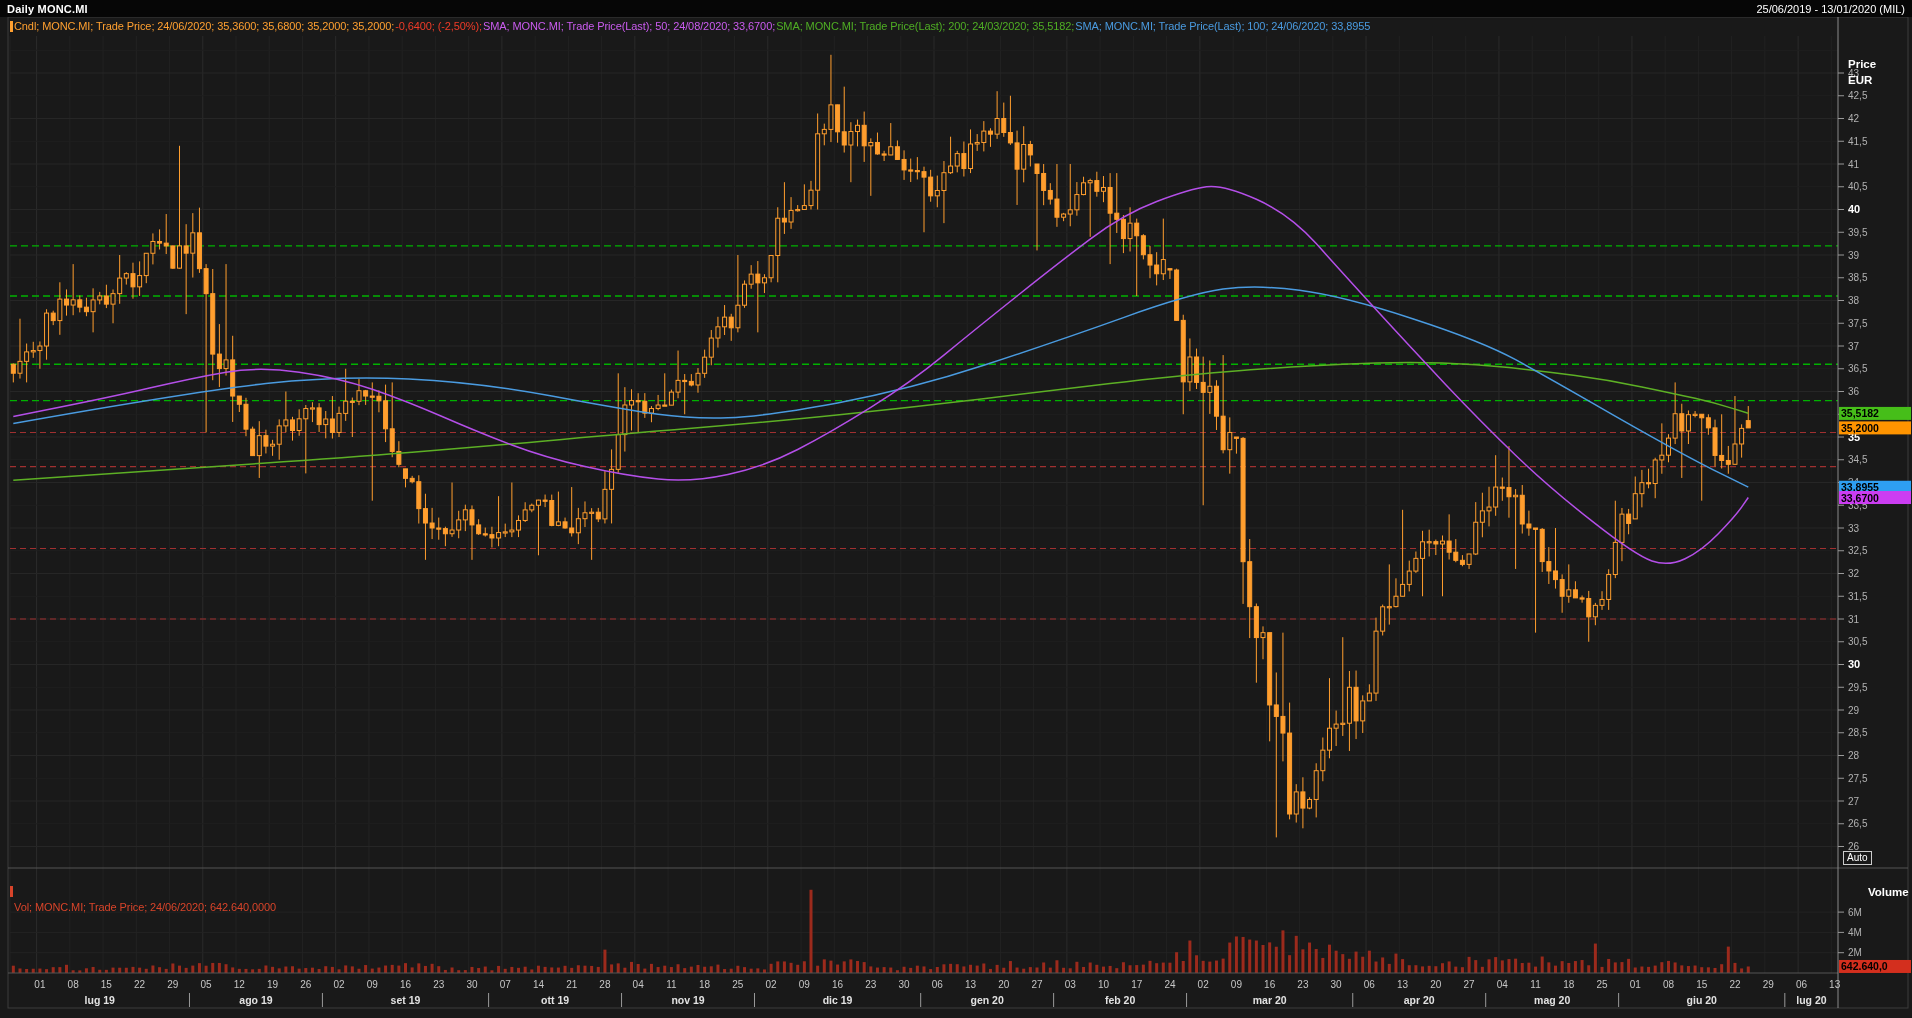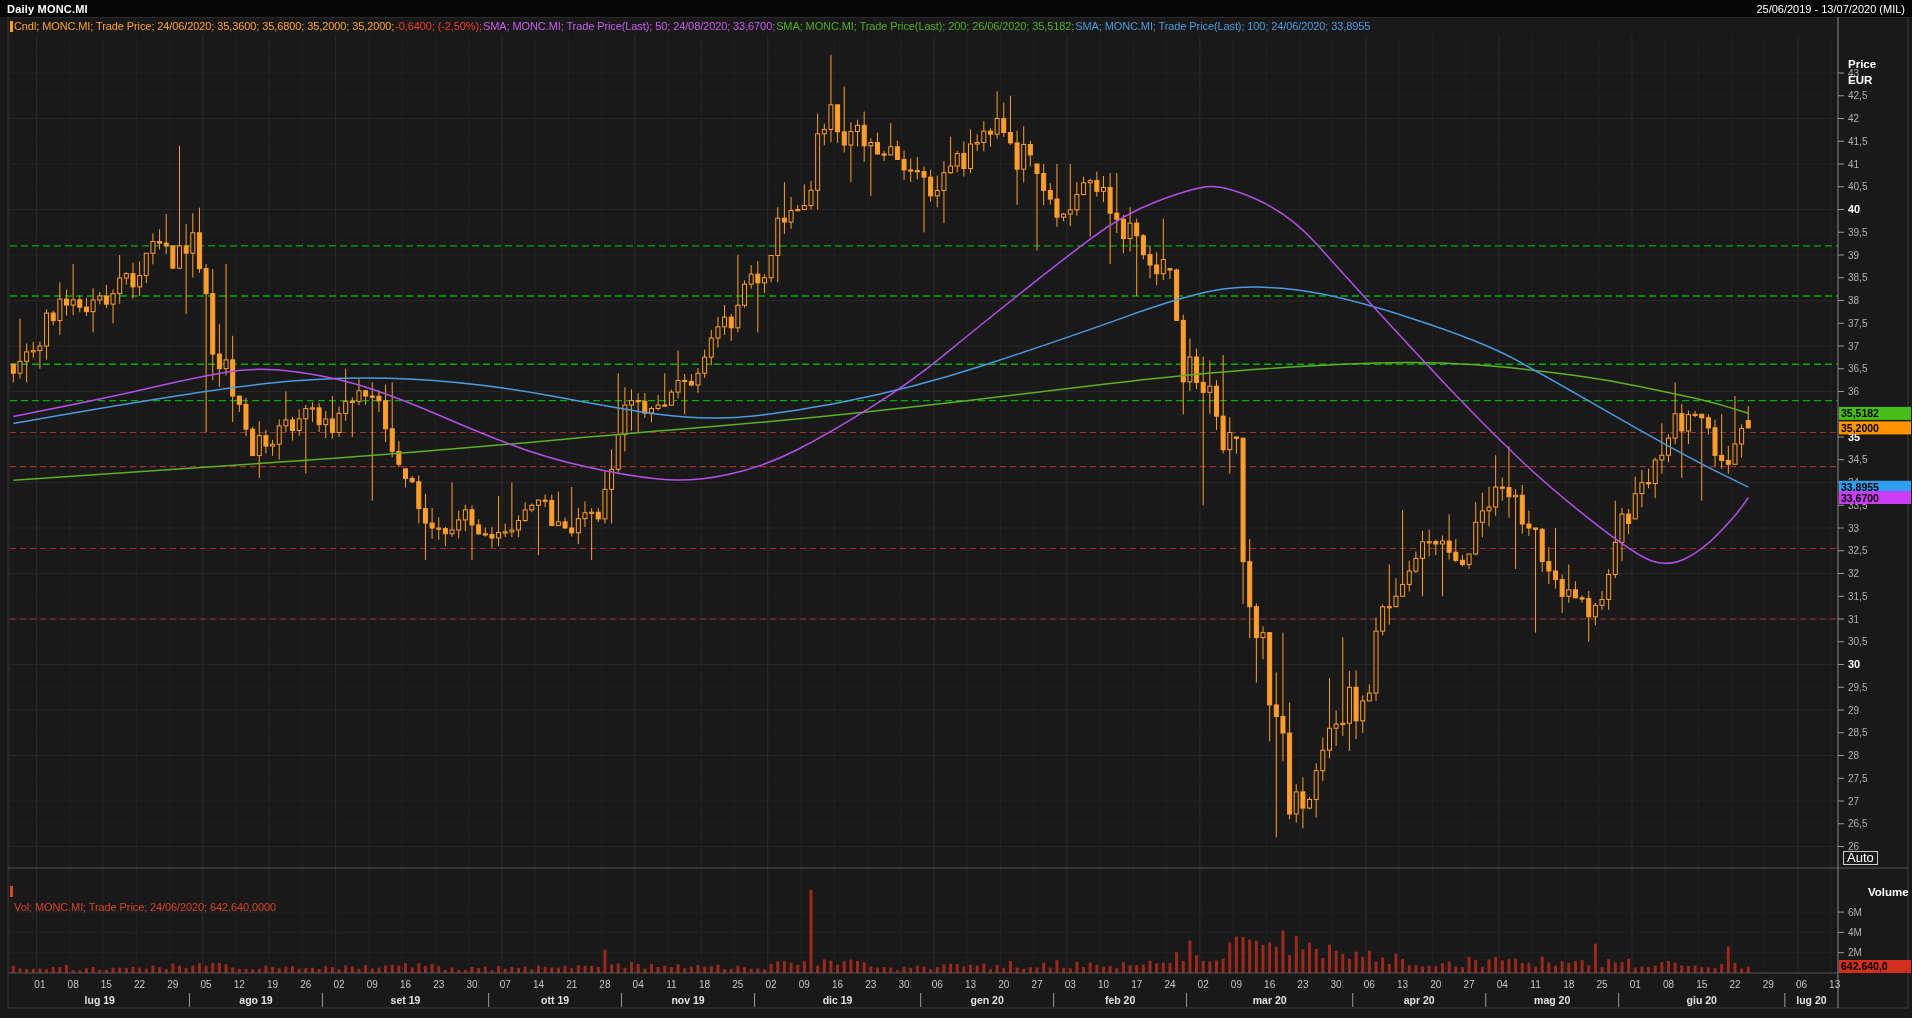--- a/index.html
+++ b/index.html
@@ -14,21 +14,21 @@
   .legend{position:absolute;display:flex;align-items:center;gap:1px;font-size:11px;
           white-space:nowrap;z-index:4;letter-spacing:-0.1px;}
   .main-legend{left:10px;top:20px;}
   .vol-legend{left:10px;top:870px;}
   .lg-mark{display:inline-block;width:3px;height:11px;background:#ffa030;}
   .vol-legend .lg-mark{background:#d8442a;}
   .axis-title{position:absolute;color:#fff;font-weight:bold;font-size:11.5px;z-index:4;}
   .price-title{left:1848px;top:56px;line-height:16px;}
   .vol-title{left:1846px;top:886px;margin-left:22px;}
   .auto-btn{position:absolute;left:1843px;top:851px;border:1px solid #cccccc;color:#fff;
-            font-size:13px;line-height:12px;padding:0 3px;background:#191919;z-index:4;
+            font-size:10px;line-height:12px;padding:0 3px;background:#191919;z-index:4;
             cursor:pointer;}
   svg text{font-family:"Liberation Sans",sans-serif;}
 </style>
 </head>
 <body>
 
 <div class="chart-bg"></div>
 
 <svg id="plot" width="1912" height="1018">
     <defs>
@@ -1113,29 +1113,29 @@
       <text x="1269.658181818182" y="1004" fill="#e2e2e2" font-size="10.5" font-weight="bold" text-anchor="middle">mar 20</text>
       <text x="1419.2218181818182" y="1004" fill="#e2e2e2" font-size="10.5" font-weight="bold" text-anchor="middle">apr 20</text>
       <text x="1552.1672727272726" y="1004" fill="#e2e2e2" font-size="10.5" font-weight="bold" text-anchor="middle">mag 20</text>
       <text x="1701.730909090909" y="1004" fill="#e2e2e2" font-size="10.5" font-weight="bold" text-anchor="middle">giu 20</text>
       <text x="1811.4109090909092" y="1004" fill="#e2e2e2" font-size="10.5" font-weight="bold" text-anchor="middle">lug 20</text>
     </g>
   </svg>
 
 <div class="titlebar">
   <span class="tb-title">Daily MONC.MI</span>
-  <span class="tb-range">25/06/2019 - 13/07/2020 (MIL)</span>
+  <span class="tb-range">25/06/2019 - 13/01/2020 (MIL)</span>
 </div>
 
 <div class="legend main-legend">
   <span class="lg-mark"></span>
   <span style="color: rgb(255, 160, 48);">Cndl; MONC.MI; Trade Price; 24/06/2020; 35,3600; 35,6800; 35,2000; 35,2000;</span>
   <span style="color: rgb(240, 59, 40);">-0,6400; (-2,50%);</span>
   <span style="color: rgb(203, 92, 240);">SMA; MONC.MI; Trade Price(Last); 50; 24/08/2020; 33,6700;</span>
-  <span style="color: rgb(79, 174, 36);">SMA; MONC.MI; Trade Price(Last); 200; 26/06/2020; 35,5182;</span>
+  <span style="color: rgb(79, 174, 36);">SMA; MONC.MI; Trade Price(Last); 200; 24/03/2020; 35,5182;</span>
   <span style="color: rgb(74, 155, 224);">SMA; MONC.MI; Trade Price(Last); 100; 24/06/2020; 33,8955</span>
 </div>
 
 <div class="legend vol-legend">
   <span class="lg-mark"></span>
   <span style="color: rgb(216, 68, 42); margin-top: 31px;">Vol; MONC.MI; Trade Price; 24/06/2020; 642.640,0000</span>
 </div>
 
 <div class="axis-title price-title">
   <div>Price</div>

